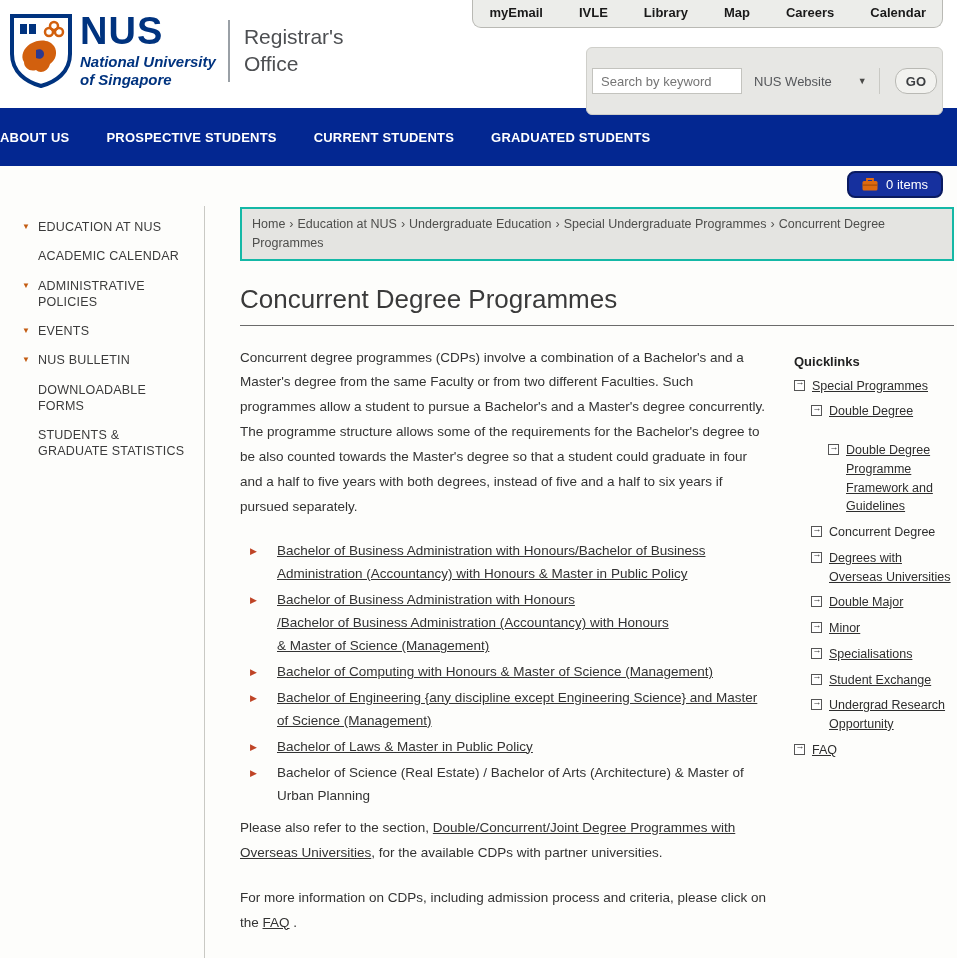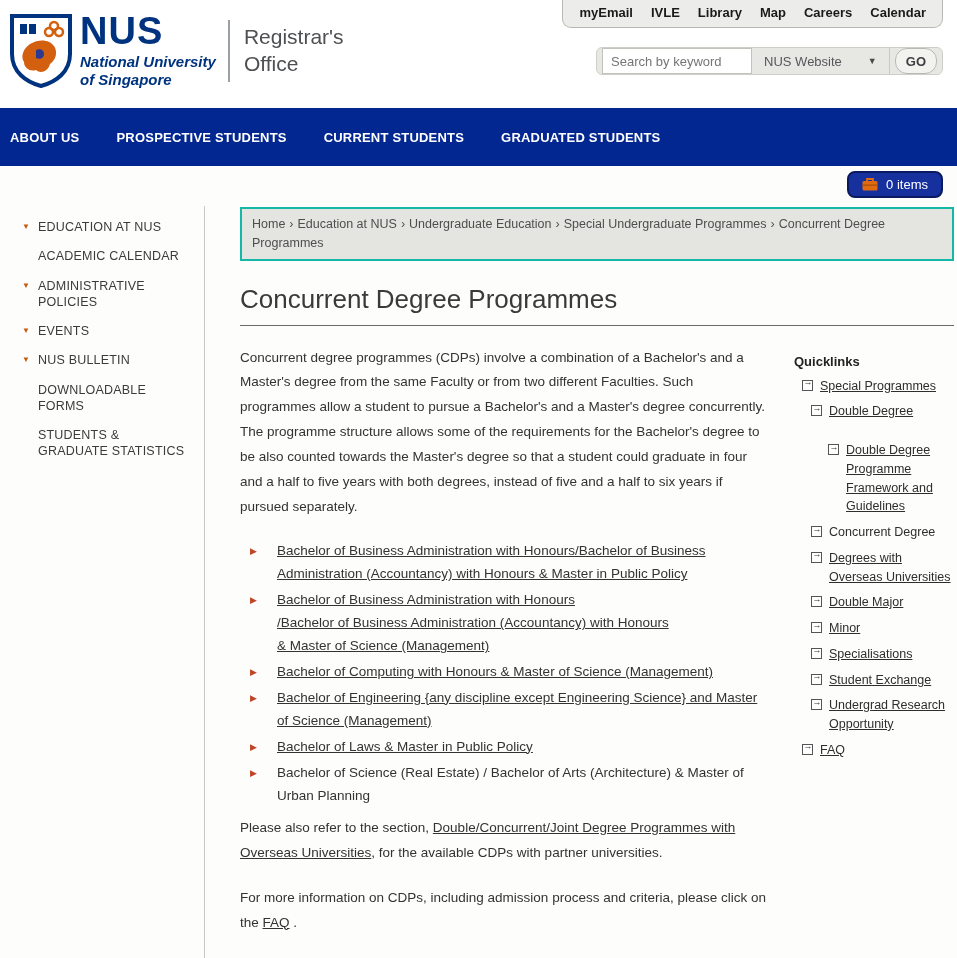--- a/index.html
+++ b/index.html
@@ -11,38 +11,38 @@
   .brand { position:absolute; left:10px; top:12px; display:flex; align-items:center; }
   .crest { width:62px; height:74px; margin-right:8px; }
   .wordmark { display:flex; flex-direction:column; line-height:1; }
   .wordmark .acronym { font-size:38px; font-weight:bold; color:#00337f; letter-spacing:1px; }
   .wordmark .sub { font-size:15px; font-weight:bold; color:#00337f; margin-top:3px; line-height:1.2;font-style:italic; }
   .brand-divider { width:2px; height:62px; background:#9aa0a6; margin:0 14px 0 12px; }
   .dept { font-size:21px; color:#4d4f52; line-height:1.25; }
 
   .utility-nav { position:absolute; top:0; right:14px; background:#ecedea;
                  border:1px solid #b9b9b4; border-top:none; border-radius:0 0 9px 9px;
-                 padding:5px 16px 7px 16px; display:flex; gap:18px; }
+                 padding:5px 16px 7px 16px; display:flex; gap:36px; }
   .utility-nav a { font-size:13px; font-weight:bold; color:#1a1a1a; text-decoration:none; cursor:pointer; }
 
   .search-bar { position:absolute; top:47px; right:14px; background:#e7e7e4;
-                border:1px solid #cfcfca; border-radius:6px; padding:0 5px;
+                border:1px solid #cfcfca; border-radius:6px; padding:20px 5px;
                 display:flex; align-items:center; }
   .search-bar input { width:150px; height:26px; border:1px solid #c3c3be; padding:0 8px;
                       font-size:13px; color:#8a8a86; background:#fff;
                       font-family:"Liberation Sans",sans-serif; }
   .search-scope { display:flex; align-items:center; gap:26px; padding:0 12px; height:26px;
                   font-size:13px; color:#55575a; cursor:pointer; border-right:1px solid #c9c9c4; }
   .search-scope .caret { font-size:9px; color:#4a4a48; }
-  .go-btn { height:26px; margin-left:5px; padding:0 10px; background:#f2f2ef;
+  .go-btn { height:26px; margin-left:15px; padding:0 10px; background:#f2f2ef;
             border:1px solid #b9b9b4; border-radius:12px; font-size:13px; font-weight:bold;
             color:#3c3e41; cursor:pointer; font-family:"Liberation Sans",sans-serif; }
 
   
-  .main-nav { height:58px; background:#032791; display:flex; align-items:center; padding-left:10px; }
+  .main-nav { height:58px; background:#032791; display:flex; align-items:center; }
   .main-nav a { color:#fff; font-size:13px; font-weight:bold; text-decoration:none;
                 letter-spacing:0.2px; margin-right:37px; cursor:pointer; }
 
   
   .items-strip { height:40px; position:relative; background:#fdfdfb; }
   .cart-badge { position:absolute; right:14px; top:5px; background:#16309e;
                 border:2px solid #0a1a60; border-radius:8px; padding:4px 13px;
                 display:flex; align-items:center; gap:8px; cursor:pointer; }
   .cart-badge .label { color:#fff; font-size:13px; }
 
@@ -75,21 +75,21 @@
 
   .quicklinks { margin-left:22px; width:160px; }
   .ql-title { font-size:13px; font-weight:bold; color:#222; margin:8px 0 8px 0; }
   .ql-item { display:flex; margin-bottom:7px; }
   .ql-item .ql-ico { width:11px; height:11px; border:1px solid #555; flex-shrink:0;
                      margin:3px 7px 0 0; position:relative; background:#fff; }
   .ql-item .ql-ico::after { content:"\2192"; position:absolute; left:0.5px; top:-3.5px;
                             font-size:9px; color:#333; }
   .ql-item .ql-lbl { font-size:12.5px; line-height:1.5; color:#2e2e2e; }
   .ql-item .ql-lbl.linked { text-decoration:underline; cursor:pointer; }
-  .ql-item.lv1 { margin-left:8px; } .ql-item.lv2 { margin-left:17px; } .ql-item.lv3 { margin-left:34px;margin-top:20px; }
+  .ql-item.lv1 { margin-left:0; } .ql-item.lv2 { margin-left:17px; } .ql-item.lv3 { margin-left:34px;margin-top:20px; }
 </style>
 </head>
 <body>
 
 <div class="header">
   <div class="brand">
     <svg class="crest" viewBox="0 0 62 74">
       <path d="M2 2 h58 v38 c0 18 -14 28 -29 32 C16 68 2 58 2 40 Z" fill="#fff" stroke="#00337f" stroke-width="4"></path>
       <rect x="9" y="8" width="20" height="14" fill="#fff"></rect>
       <path d="M10 10 h7 v10 h-7 Z M19 10 h7 v10 h-7 Z" fill="#00337f"></path>

